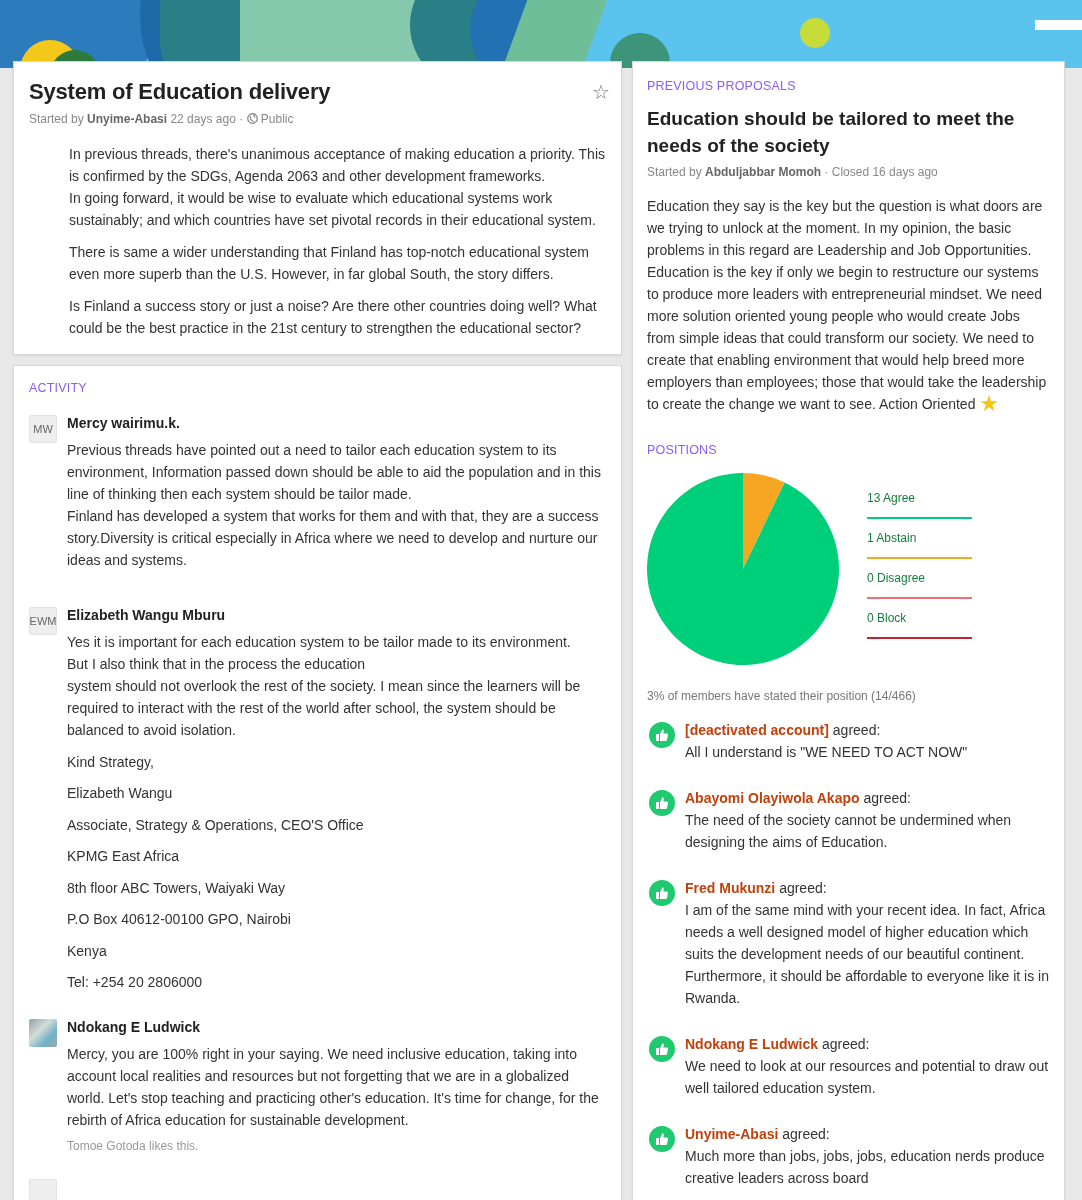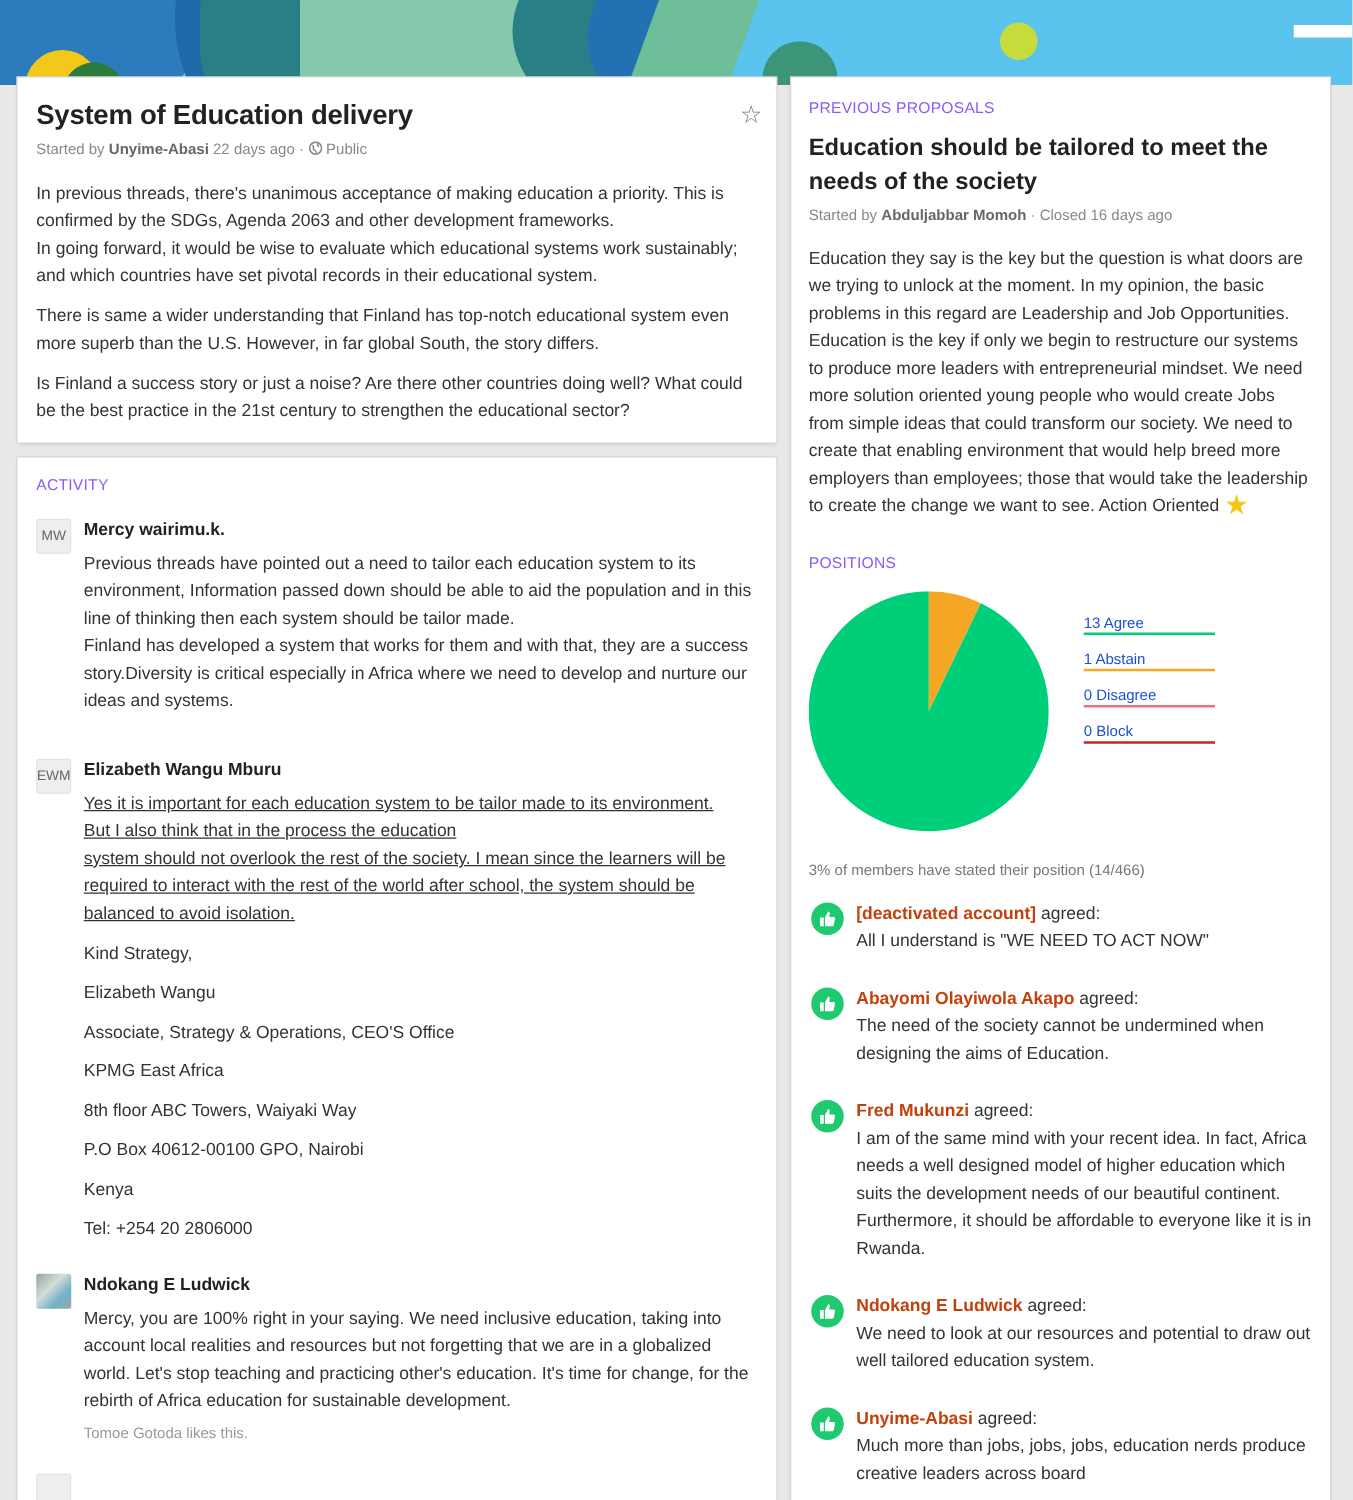--- a/index.html
+++ b/index.html
@@ -37,21 +37,21 @@
   .thread-card { left: 14px; top: 62px; width: 607px; height: 292px; padding: 17px 15px 0 15px; }
   .activity-card { left: 14px; top: 366px; width: 607px; height: 850px; padding: 15px 15px 0 15px; }
   .proposal-card { left: 633px; top: 62px; width: 431px; height: 1150px; padding: 17px 14px 0 14px; }
 
   .thread-title { font-size: 22px; font-weight: bold; color: #222; letter-spacing: -0.2px; }
   .meta { font-size: 12px; color: #888; margin-top: 7px; }
   .meta b { color: #666; }
   .star-btn { position: absolute; right: 10px; top: 20px; width: 20px; height: 20px; color: #777; font-size: 20px; line-height: 20px; text-align: center; cursor: pointer; }
 
   .body-text { font-size: 14px; line-height: 22px; color: #333; }
-  .thread-card .body-text { margin-top: 17px; }
+  .thread-card .body-text { margin-top: 17px; margin-left: 40px; }
   .body-text p { margin-bottom: 10px; }
 
   .section-label { font-size: 12.5px; color: #8b5cf6; letter-spacing: 0.2px; }
 
   
   .comment { position: relative; padding-left: 38px; }
   .avatar {
     position: absolute; left: 0; top: 2px; width: 28px; height: 28px;
     background: #eee; border: 1px solid #e2e2e2; border-radius: 2px;
     font-size: 11px; color: #666; display: flex; align-items: center; justify-content: center;
@@ -65,21 +65,21 @@
   
   .proposal-title { font-size: 19px; font-weight: bold; color: #222; line-height: 27px; margin-top: 12px; }
   .proposal-card .meta { margin-top: 6px; }
   .proposal-card .body-text { margin-top: 16px; }
   .inline-star { color: #f5c518; font-size: 22px; line-height: 14px; vertical-align: -2px; }
 
   .positions { position: relative; height: 240px; margin-top: 28px; }
   .pie { position: absolute; left: 0; top: 30px; width: 192px; height: 192px; }
   .legend { position: absolute; left: 220px; top: 48px; }
   .legend-item {
-    width: 105px; font-size: 12px; color: #1d4ed8; padding-bottom: 1px;
+    width: 105px; font-size: 12px; color: #15803d; padding-bottom: 12px;
     border-bottom: 2px solid #ccc; margin-bottom: 12px; cursor: pointer;
   }
   .participation { font-size: 12px; color: #777; margin-top: 6px; }
 
   .vote { position: relative; padding-left: 38px; margin-top: 21px; }
   .vote-icon {
     position: absolute; left: 2px; top: 3px; width: 26px; height: 26px; border-radius: 50%;
     background: #1ec96f; display: flex; align-items: center; justify-content: center;
   }
   .vote-head { font-size: 14px; line-height: 22px; color: #333; }
@@ -135,21 +135,21 @@
     <div class="comment-body">
       <div>Previous threads have pointed out a need to tailor each education system to its environment, Information passed down should be able to aid the population and in this line of thinking then each system should be tailor made.</div>
       <div>Finland has developed a system that works for them and with that, they are a success story.Diversity is critical especially in Africa where we need to develop and nurture our ideas and systems.</div>
     </div>
   </div>
 
   <div class="comment" style="margin-top:34px;">
     <div class="avatar">EWM</div>
     <div class="comment-author">Elizabeth Wangu Mburu</div>
     <div class="comment-body">
-      <p style="margin-bottom:9.5px;text-decoration:underline;">
+      <p style="margin-bottom:9.5px;">
         <span>Yes it is important for each education system to be tailor made to its environment.</span><br>
         <span>But I also think that in the process the education</span><br>
         <span>system should not overlook the rest of the society. I mean since the learners will be required to interact with the rest of the world after school, the system should be balanced to avoid isolation.</span>
       </p>
       <p>Kind Strategy,</p>
       <p>Elizabeth Wangu</p>
       <p>Associate, Strategy &amp; Operations, CEO'S Office</p>
       <p>KPMG East Africa</p>
       <p>8th floor ABC Towers, Waiyaki Way</p>
       <p>P.O Box 40612-00100 GPO, Nairobi</p>

